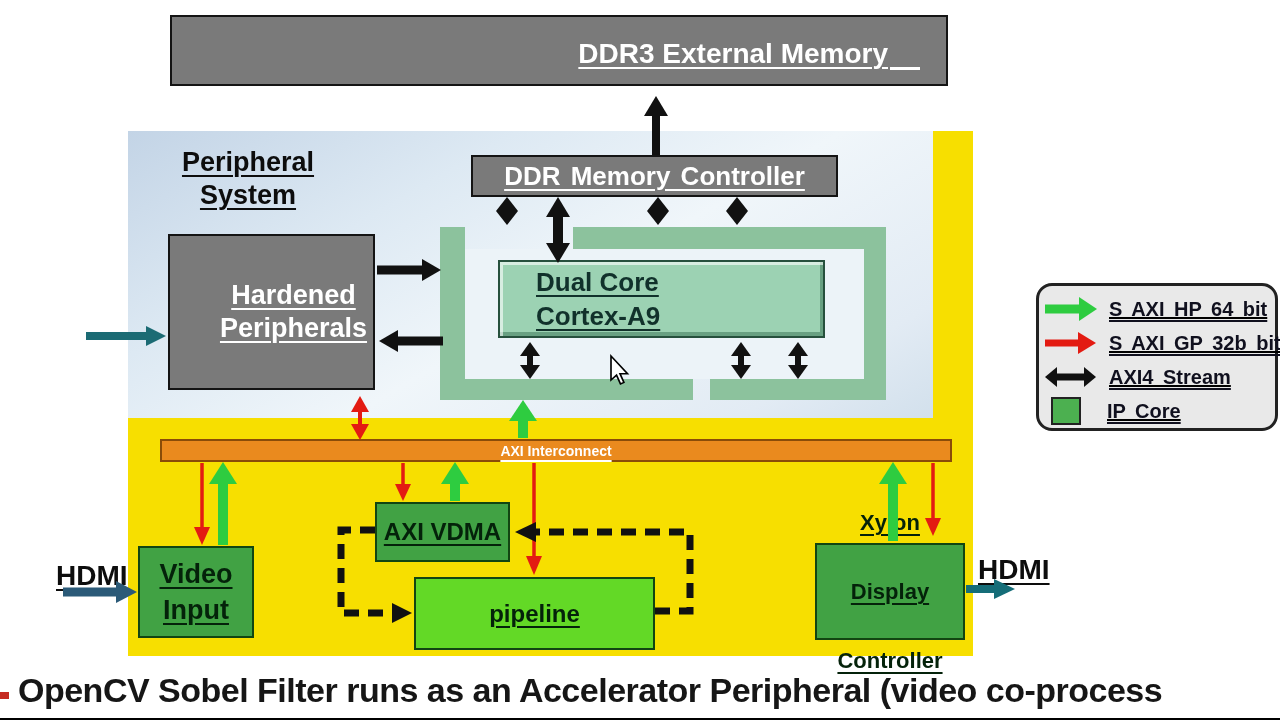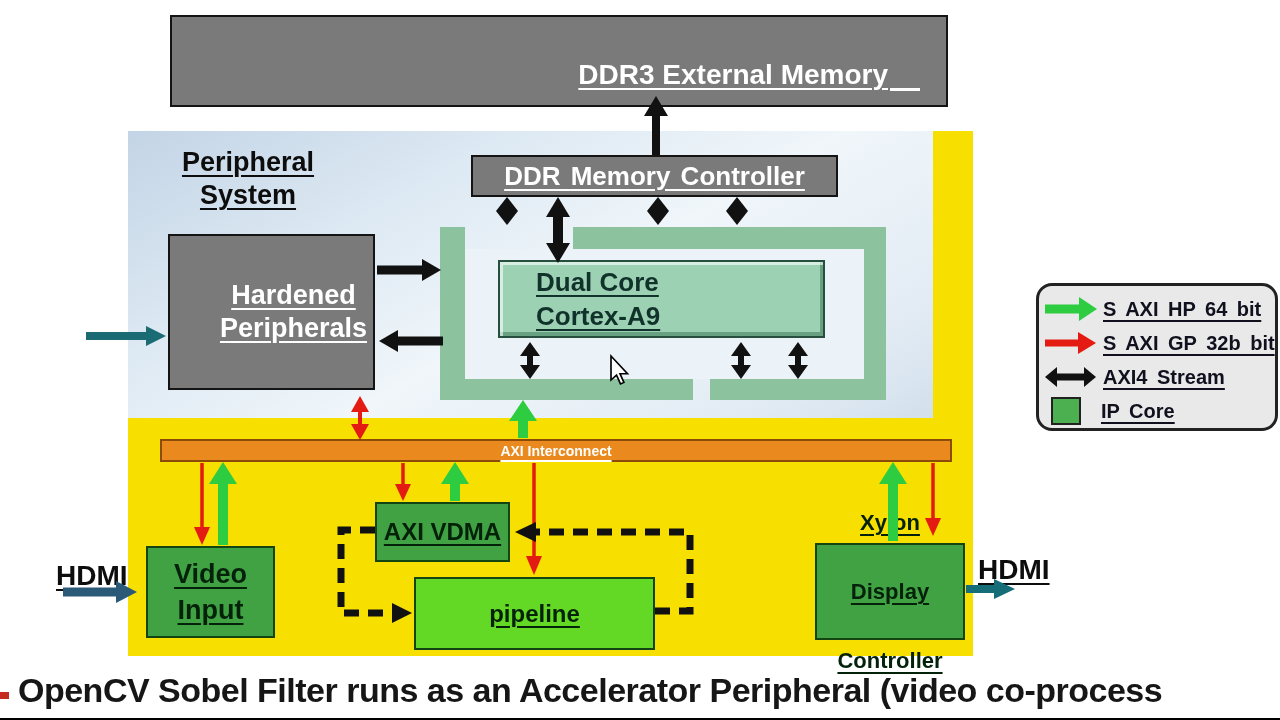--- a/index.html
+++ b/index.html
@@ -8,21 +8,21 @@
   .abs{position:absolute;}
   .u{text-decoration:underline;text-decoration-thickness:2px;text-underline-offset:4px;}
   .ctr{text-align:center;}
   
   .ps-region{left:128px;top:131px;width:805px;height:287px;
     background:linear-gradient(150deg,#c3d4e6 0%,#dde9f3 30%,#f0f6fa 55%,#e2ebf4 85%,#d2e0ec 100%);}
   .pl-bottom{left:128px;top:418px;width:845px;height:238px;background:#f7df00;}
   .pl-right{left:933px;top:131px;width:40px;height:287px;background:#f7df00;}
   
   .graybox{background:#7a7a7a;border:2px solid #141414;color:#fff;font-weight:bold;}
-  .ddr3{left:170px;top:15px;width:778px;height:92px;display:flex;align-items:flex-end;
+  .ddr3{left:170px;top:15px;width:778px;height:71px;display:flex;align-items:flex-end;
         justify-content:flex-end;padding:0 26px 14px 0;box-sizing:border-box;font-size:28px;}
   .ddr3 .tail{display:inline-block;width:30px;border-bottom:3px solid #fff;margin-left:2px;height:22px;}
   .ddrctrl{left:471px;top:155px;width:367px;height:42px;display:flex;align-items:center;
         justify-content:center;font-size:26px;word-spacing:3px;box-sizing:border-box;}
   .hpbox{left:168px;top:234px;width:207px;height:156px;display:flex;flex-direction:column;
         align-items:center;justify-content:center;font-size:27px;line-height:33px;box-sizing:border-box;padding-left:44px;}
   
   .frame{background:#8cc29d;}
   .f-left{left:440px;top:227px;width:25px;height:173px;}
   .f-top{left:573px;top:227px;width:313px;height:22px;}
@@ -39,29 +39,29 @@
   .sdlabel{left:16px;top:292px;width:130px;font-size:28px;font-weight:bold;color:#0d0d0d;}
   .hdmi-in{left:56px;top:560px;width:110px;font-size:28px;font-weight:bold;color:#0d0d0d;}
   .hdmi-out{left:978px;top:554px;width:110px;font-size:28px;font-weight:bold;color:#0d0d0d;}
   
   .axibar{left:160px;top:439px;width:792px;height:23px;background:#ea8a1e;border:2px solid #8a4c08;
         box-sizing:border-box;display:flex;align-items:center;justify-content:center;
         color:#fff;font-weight:bold;font-size:14px;}
   
   .ipbox{background:#41a244;border:2px solid #124512;color:#04220a;font-weight:bold;
         display:flex;flex-direction:column;align-items:center;justify-content:center;box-sizing:border-box;}
-  .video{left:138px;top:546px;width:129px;height:92px;font-size:27px;line-height:36px;margin-left:8px;}
+  .video{left:138px;top:546px;width:116px;height:92px;font-size:27px;line-height:36px;}
   .vdma{left:375px;top:502px;width:135px;height:60px;font-size:24px;}
   .hls{left:414px;top:577px;width:241px;height:73px;font-size:24px;line-height:31px;background:#63d926;}
   .xylon{left:815px;top:543px;width:150px;height:97px;font-size:22px;line-height:29px;gap:40px;}
   
   .legend{left:1036px;top:283px;width:242px;height:148px;background:#e9e9e9;border:3px solid #222;
         border-radius:16px;box-sizing:border-box;padding:6px 0 0 6px;display:flex;
         flex-direction:column;justify-content:space-around;}
-  .lrow{display:flex;align-items:center;gap:6px;height:34px;}
+  .lrow{display:flex;align-items:center;gap:12px;height:34px;text-decoration:underline;}
   .lrow .lbl{font-size:20px;font-weight:bold;color:#10101e;word-spacing:4px;white-space:nowrap;}
   .lsq{width:30px;height:28px;background:#4cb050;border:2px solid #222;box-sizing:border-box;margin:0 14px 0 6px;}
   .licon{flex:0 0 52px;}
   
   .caption{left:18px;top:671px;width:1400px;font-size:34px;font-weight:bold;color:#161616;
         letter-spacing:-0.5px;white-space:nowrap;}
   .bullet{left:0;top:692px;width:9px;height:7px;background:#c62b22;}
   .bottom-line{left:0;top:718px;width:1280px;height:2px;background:#000;}
   .overlay{position:absolute;left:0;top:0;width:1280px;height:720px;pointer-events:none;}
 </style>

